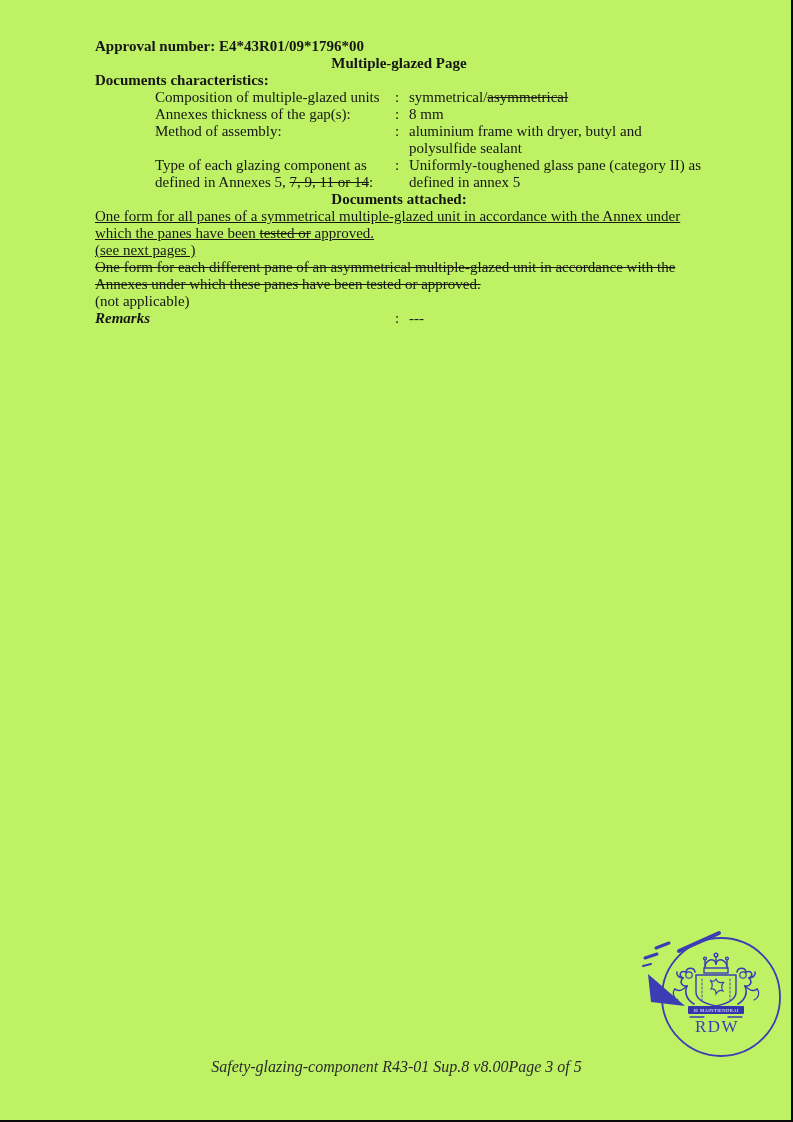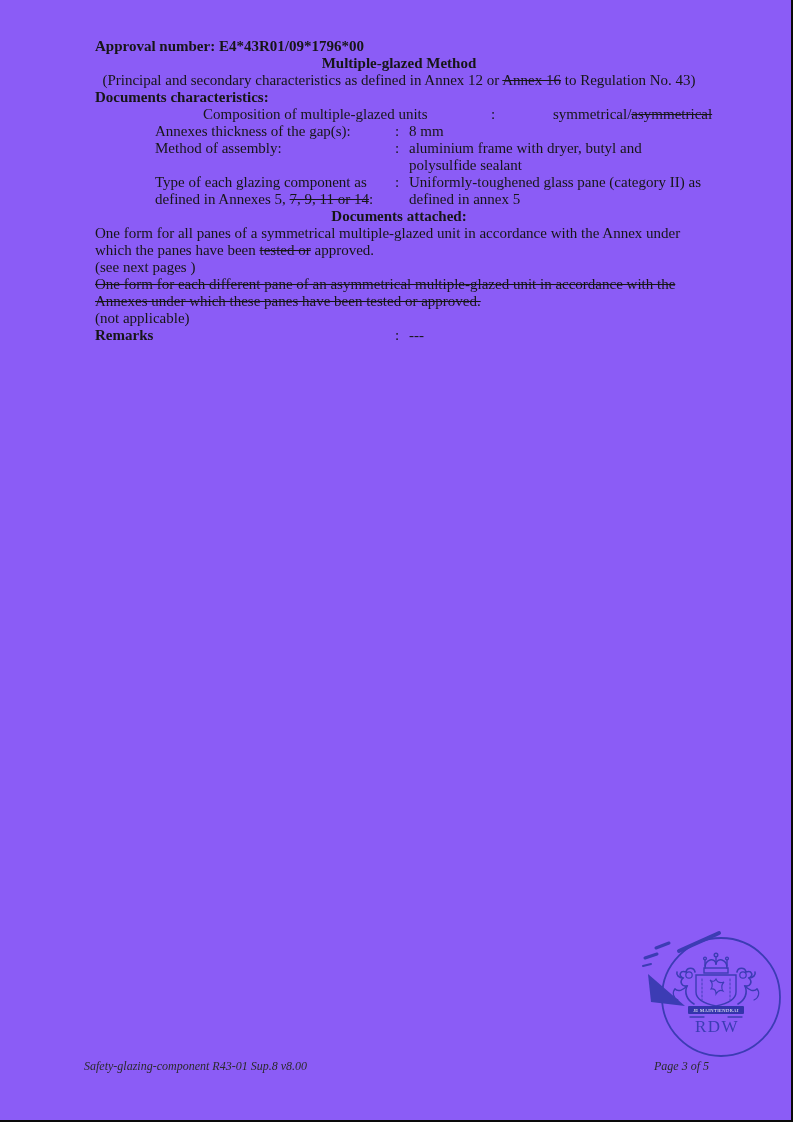--- a/index.html
+++ b/index.html
@@ -1,20 +1,20 @@
 <!DOCTYPE html>
 <html><head>
 <meta charset="utf-8">
 <style>
   html, body { margin: 0; padding: 0; background: #ffffff; }
   .page {
     position: relative;
     width: 791px;
     height: 1120px;
-    background: #8b5cf6;
+    background: #bef264;
     border-right: 2px solid #0a0a0a;
     border-bottom: 2px solid #0a0a0a;
     font-family: "Liberation Serif", serif;
     font-size: 15px;
     line-height: 17px;
     color: #161616;
     overflow: hidden;
   }
   .content { padding: 38px 88px 0 95px; }
   .content > div { margin: 0; }
@@ -28,45 +28,45 @@
   .intro-line { margin-top: 19px; }
   .principal-heading { margin-top: 15px; font-weight: bold; }
 
   .char-row {
     display: grid;
     grid-template-columns: 60px 240px 14px 1fr;
   }
   .char-row .lbl { grid-column: 2; }
   .char-row .colon { grid-column: 3; }
   .char-row .val { grid-column: 4; }
-  .row-1 { margin-top: 17px; gap: 48px; }
+  .row-1 { margin-top: 17px; }
   .row-2 { margin-top: 18px; }
   .row-3 { margin-top: 16px; }
   .row-4 { margin-top: 16px; }
 
   .docs-heading { margin-top: 15px; font-weight: bold; text-align: center; }
-  .para-1 { margin-top: 18px; }
+  .para-1 { margin-top: 18px; text-decoration: underline; }
   .para-2 { margin-top: 17px; }
 
   .remarks-row {
     margin-top: 17px;
     display: grid;
     grid-template-columns: 300px 14px 1fr;
   }
-  .remarks-row .lbl { font-weight: bold; }
+  .remarks-row .lbl { font-weight: bold; font-style: italic; }
 
   .footer {
     position: absolute;
     left: 84px;
     right: 82px;
     top: 1058px;
     display: flex;
-    justify-content: space-between;
+    justify-content: center;
     font-style: italic;
-    font-size: 12px;
+    font-size: 16px;
     color: #2a2a2a;
   }
 
   .stamp {
     position: absolute;
     left: 642px;
     top: 926px;
     width: 160px;
     height: 142px;
   }
@@ -75,23 +75,22 @@
 </style>
 </head>
 <body>
 
 <div class="page">
   <div class="content">
 
     <div class="approval-line b"><span>Approval number:</span><span>&nbsp;</span><span>E4*43R01/09*1796*00</span></div>
 
 
-    <div class="doc-subtitle center">Multiple-glazed Method</div>
-
-    <div class="intro-line center"><span>(Principal and secondary characteristics as defined in Annex 12 or </span><span class="strike">Annex 16</span><span> to Regulation No. 43)</span></div>
+    <div class="doc-subtitle center">Multiple-glazed Page</div>
+
 
     <div class="principal-heading">Documents characteristics:</div>
 
     <div class="char-row row-1">
       <div class="lbl"><span>Composition of multiple-glazed units</span></div>
       <div class="colon">:</div>
       <div class="val"><span>symmetrical/</span><span class="strike">asymmetrical</span></div>
     </div>
 
     <div class="char-row row-2">

